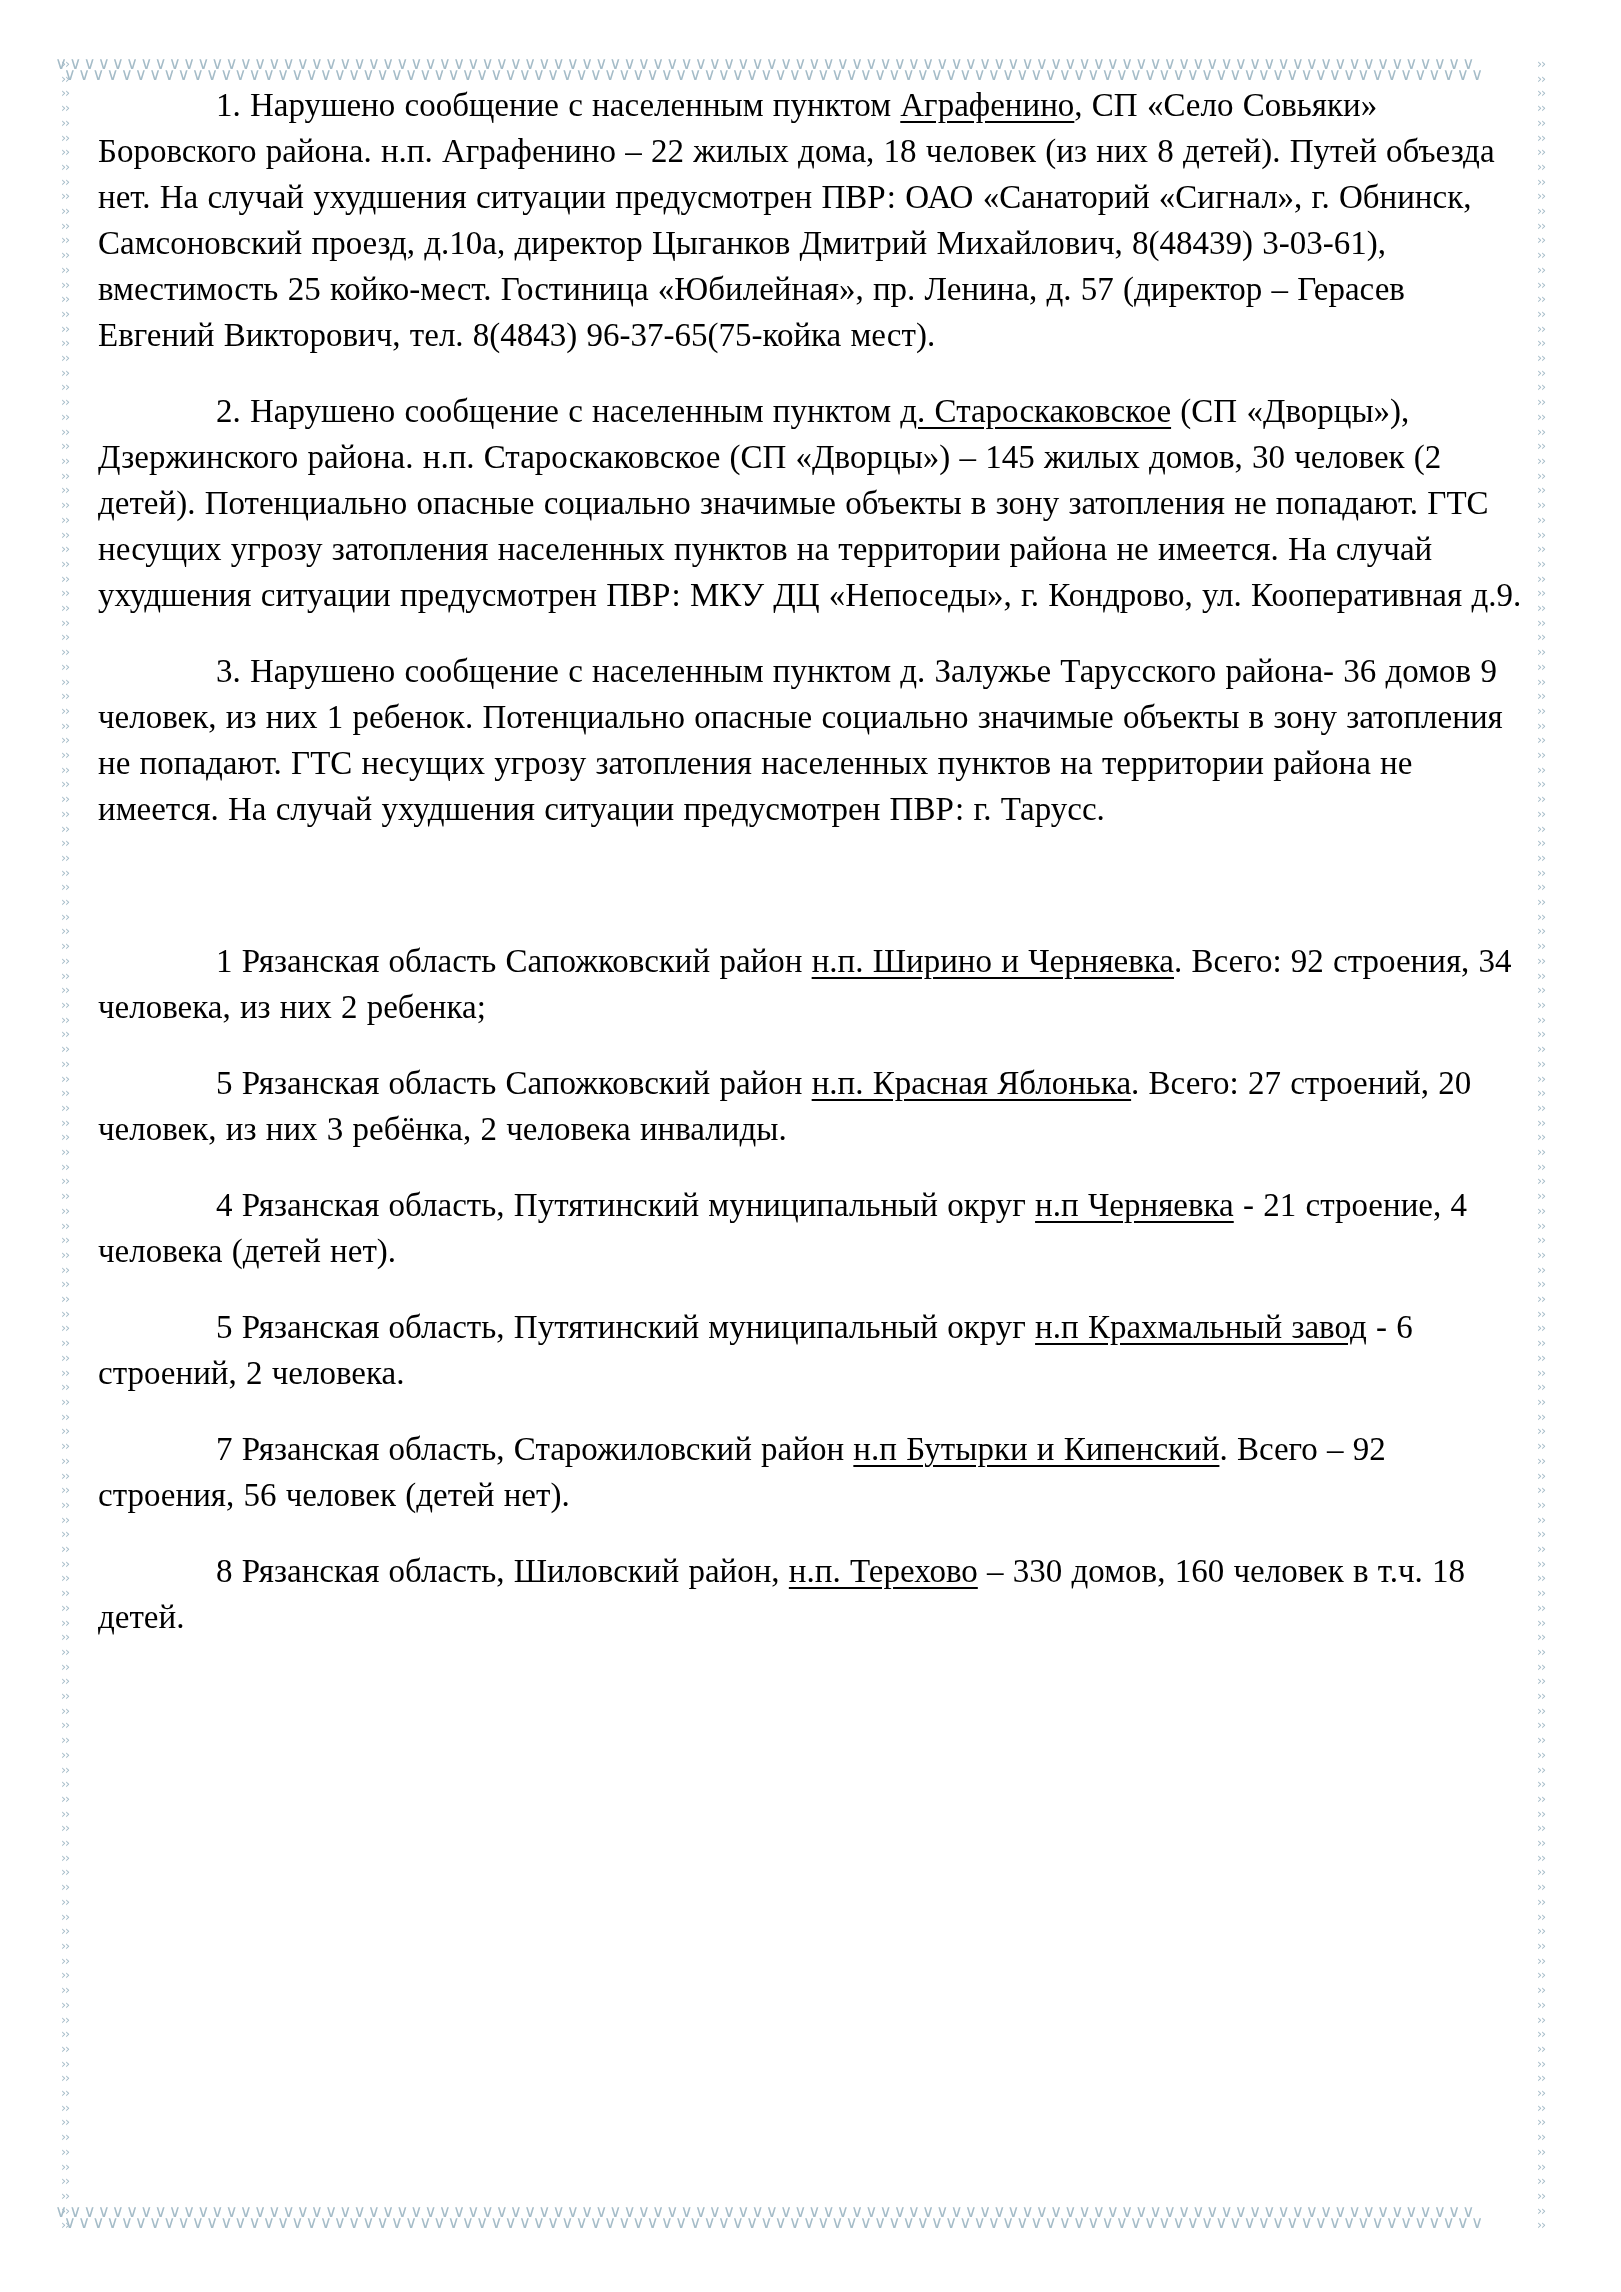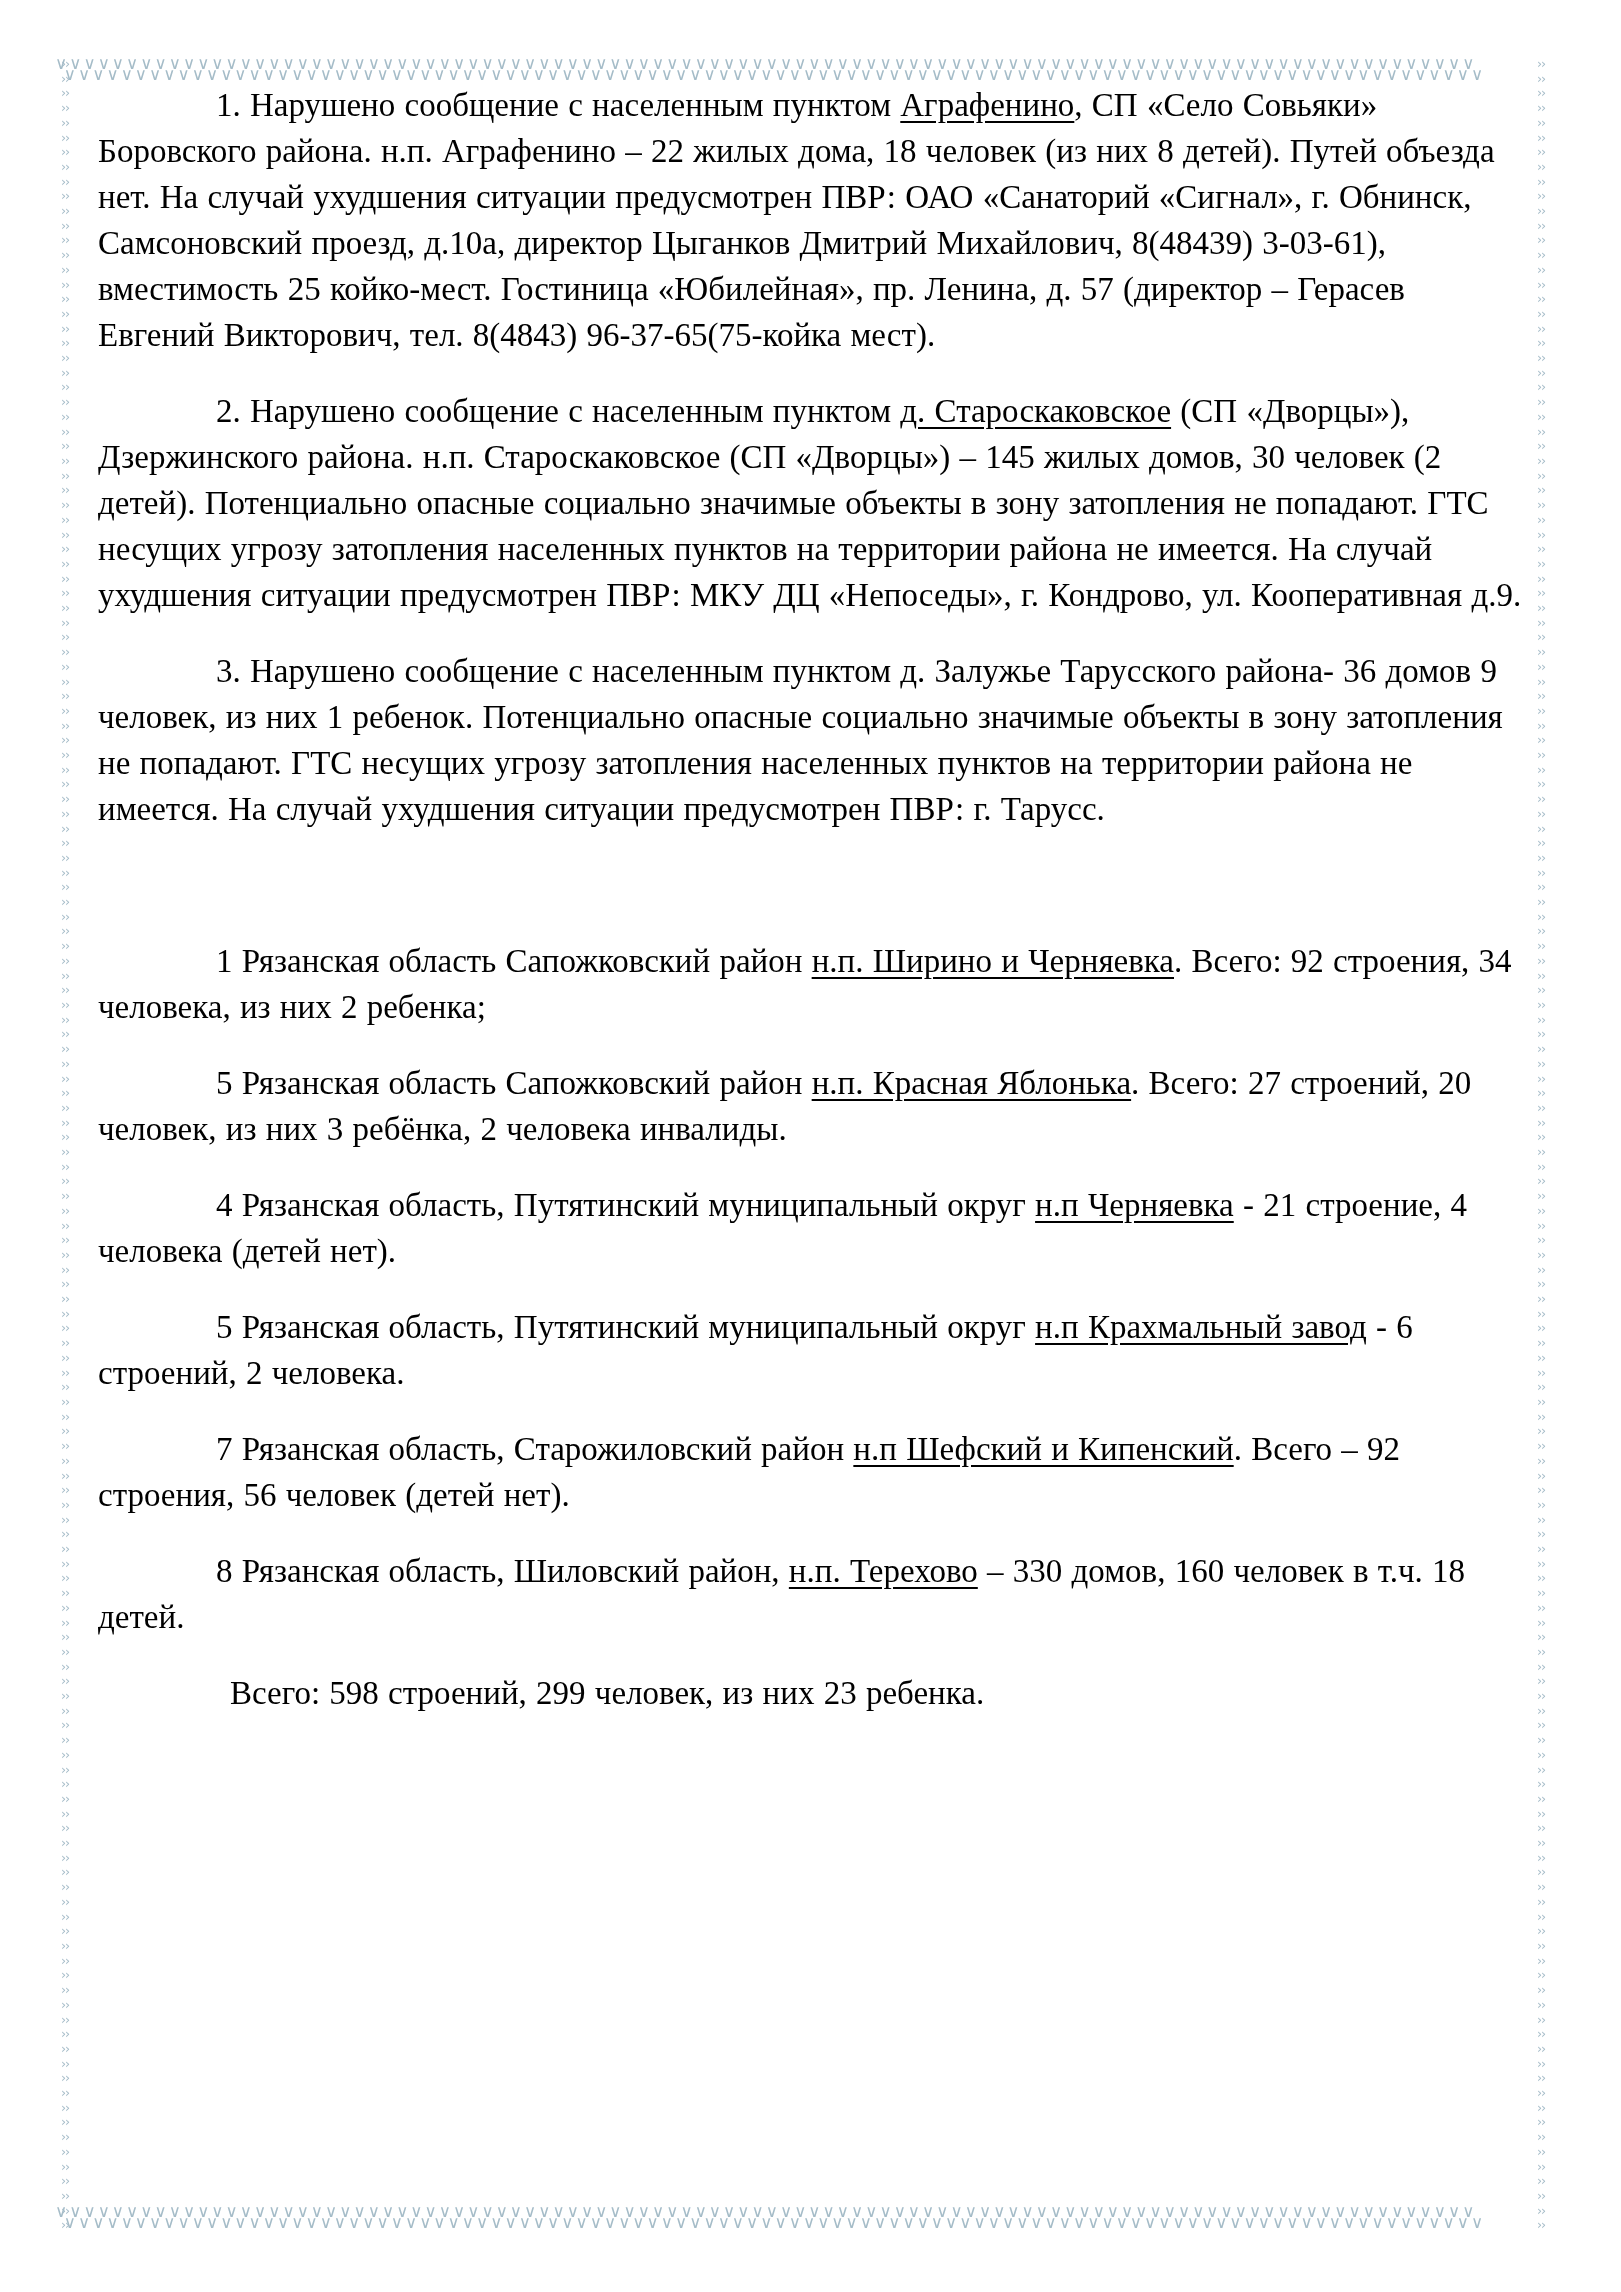--- a/index.html
+++ b/index.html
@@ -366,19 +366,18 @@
 
   <div class="content">
       <p><span>1. Нарушено сообщение с населенным пунктом </span><span class="ul">Аграфенино</span><span>, СП «Село Совьяки» Боровского района. н.п. Аграфенино – 22 жилых дома, 18 человек (из них 8 детей). Путей объезда нет. На случай ухудшения ситуации предусмотрен ПВР: ОАО «Санаторий «Сигнал», г. Обнинск, Самсоновский проезд, д.10а, директор Цыганков Дмитрий Михайлович, 8(48439) 3-03-61), вместимость 25 койко-мест. Гостиница «Юбилейная», пр. Ленина, д. 57 (директор – Герасев Евгений Викторович, тел. 8(4843) 96-37-65(75-койка мест).</span></p>
       <p><span>2. Нарушено сообщение с населенным пунктом </span><span class="ul">д. Староскаковское</span><span> (СП «Дворцы»), Дзержинского района. н.п. Староскаковское (СП «Дворцы») – 145 жилых домов, 30 человек (2 детей). Потенциально опасные социально значимые объекты в зону затопления не попадают. ГТС несущих угрозу затопления населенных пунктов на территории района не имеется. На случай ухудшения ситуации предусмотрен ПВР: МКУ ДЦ «Непоседы», г. Кондрово, ул. Кооперативная д.9.</span></p>
       <p><span>3. Нарушено сообщение с населенным пунктом д. Залужье Тарусского района- 36 домов 9 человек, из них 1 ребенок. Потенциально опасные социально значимые объекты в зону затопления не попадают. ГТС несущих угрозу затопления населенных пунктов на территории района не имеется. На случай ухудшения ситуации предусмотрен ПВР: г. Тарусс.</span></p>
       <p class="blank"></p>
       <p><span>1 Рязанская область Сапожковский район </span><span class="ul">н.п. Ширино и Черняевка</span><span>. Всего: 92 строения, 34 человека, из них 2 ребенка;</span></p>
       <p><span>5 Рязанская область Сапожковский район </span><span class="ul">н.п. Красная Яблонька</span><span>. Всего: 27 строений, 20 человек, из них 3 ребёнка, 2 человека инвалиды.</span></p>
       <p><span>4 Рязанская область, Путятинский муниципальный округ </span><span class="ul">н.п Черняевка</span><span> - 21 строение, 4 человека (детей нет).</span></p>
       <p><span>5 Рязанская область, Путятинский муниципальный округ </span><span class="ul">н.п Крахмальный завод</span><span> - 6 строений, 2 человека.</span></p>
-      <p><span>7 Рязанская область, Старожиловский район </span><span class="ul">н.п Шефский и Кипенский</span><span>. Всего – 92 строения, 56 человек (детей нет).</span></p>
+      <p><span>7 Рязанская область, Старожиловский район </span><span class="ul">н.п Бутырки и Кипенский</span><span>. Всего – 92 строения, 56 человек (детей нет).</span></p>
       <p><span>8 Рязанская область, Шиловский район, </span><span class="ul">н.п. Терехово</span><span> – 330 домов, 160 человек в т.ч. 18 детей.</span></p>
-      <p class="total"><span>Всего: 598 строений, 299 человек, из них 23 ребенка.</span></p>
     </div>
 
 </div>
 
 
 </body></html>

